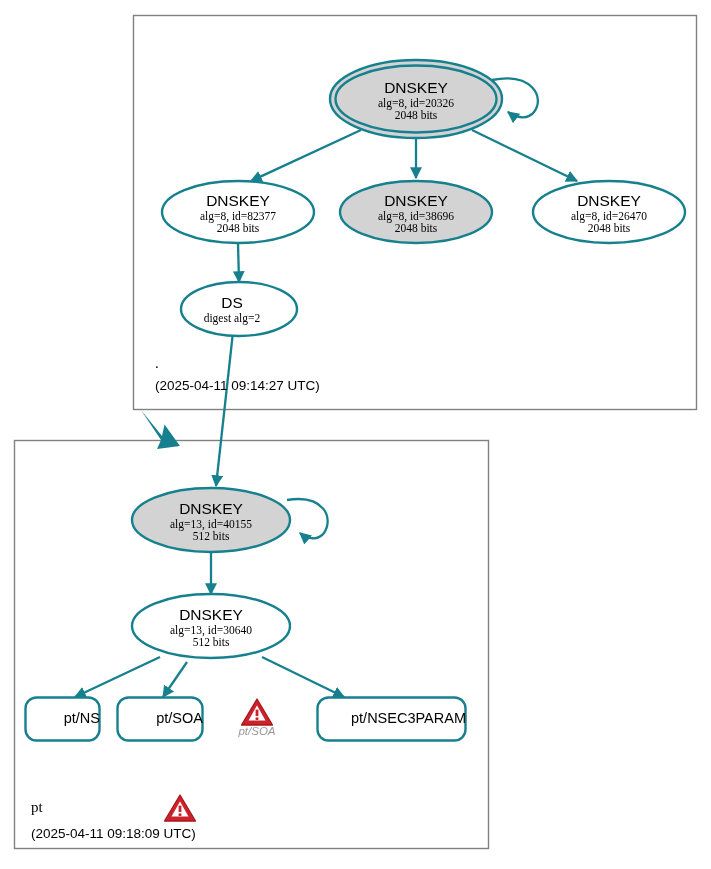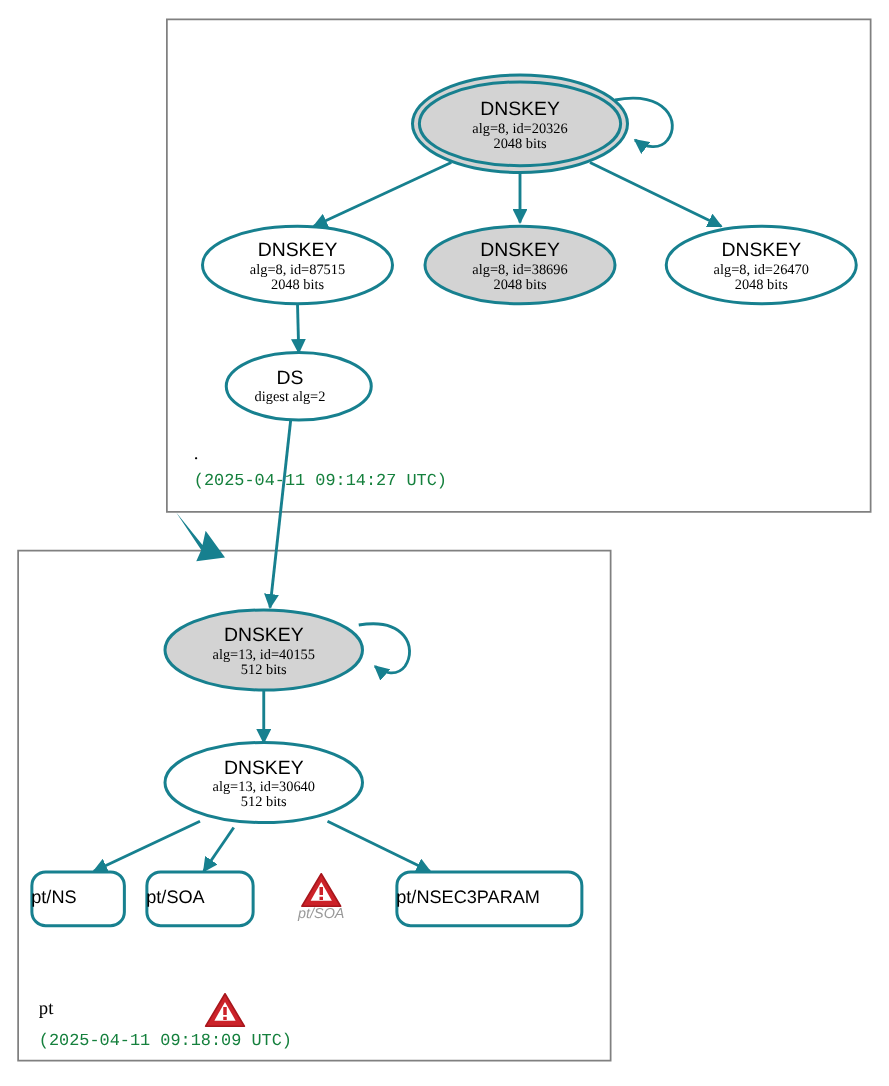--- a/index.html
+++ b/index.html
@@ -43,34 +43,34 @@
   .lbl-sub {
     font-family: Liberation Serif, serif;
     font-size: 11.5px;
     display: block;
   }
   .rrset-label {
     font-family: "Liberation Sans", "DejaVu Sans", sans-serif;
     font-size: 14.5px;
     color: #000000;
     position: absolute;
-    text-align: left;
+    text-align: right;
     pointer-events: none;
   }
   .zone-name {
     position: absolute;
     font-family: "Liberation Serif", "DejaVu Serif", serif;
     font-size: 15px;
     color: #000000;
   }
   .zone-time {
     position: absolute;
-    font-family: Liberation Mono, monospace;
+    font-family: Liberation Sans, sans-serif;
     font-size: 13.5px;
-    color: #15803d;
+    color: #000000;
     white-space: nowrap;
   }
   .warn-caption {
     position: absolute;
     font-family: "Liberation Sans", "DejaVu Sans", sans-serif;
     font-size: 11.5px;
     font-style: italic;
     color: #999999;
     text-align: center;
     white-space: nowrap;
@@ -184,21 +184,21 @@
   </svg>
 
   <div class="node-label" style="left:326px; top:80px; width:180px;">
     <span class="lbl-title">DNSKEY</span>
     <span class="lbl-sub">alg=8, id=20326</span>
     <span class="lbl-sub">2048 bits</span>
   </div>
 
   <div class="node-label" style="left:148px; top:193px; width:180px;">
     <span class="lbl-title">DNSKEY</span>
-    <span class="lbl-sub">alg=8, id=87515</span>
+    <span class="lbl-sub">alg=8, id=82377</span>
     <span class="lbl-sub">2048 bits</span>
   </div>
 
   <div class="node-label" style="left:326px; top:193px; width:180px;">
     <span class="lbl-title">DNSKEY</span>
     <span class="lbl-sub">alg=8, id=38696</span>
     <span class="lbl-sub">2048 bits</span>
   </div>
 
   <div class="node-label" style="left:519px; top:193px; width:180px;">

